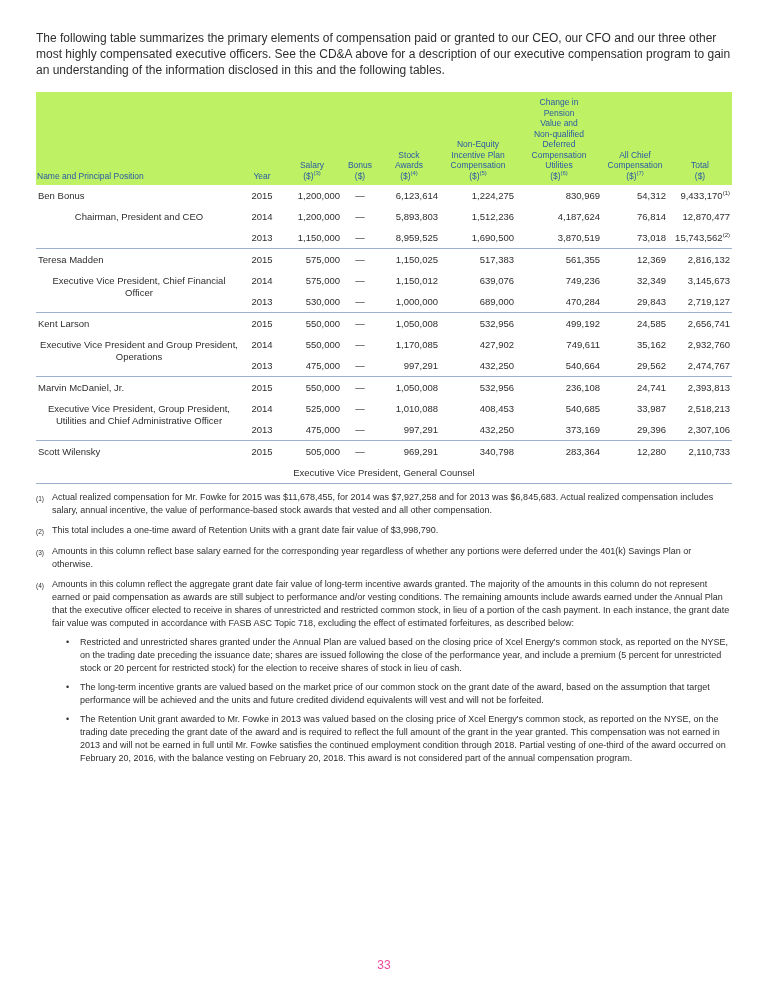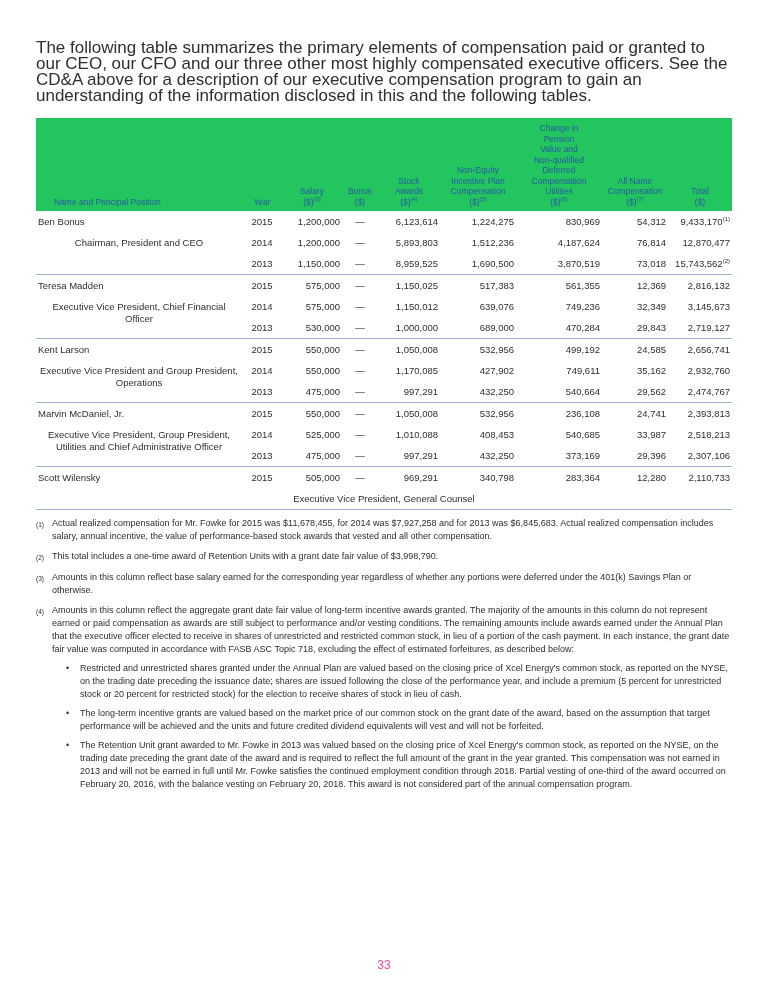--- a/index.html
+++ b/index.html
@@ -21,22 +21,21 @@
     letter-spacing: 0.2px;
     margin-top: 6px;
   }
   .section-heading {
     color: #1c4f94;
     font-size: 13.5px;
     font-weight: bold;
     margin-top: 20px;
   }
   .intro {
-    margin-top: 10px;
-    font-size: 17px;
+    font-size: 12px;
     line-height: 16px;
     color: #2e2e2e;
   }
 
   table.comp {
     margin-top: 14px;
     width: 696px;
     border-collapse: collapse;
     table-layout: fixed;
   }
@@ -44,32 +43,32 @@
   table.comp col.c1 { width: 40px; }
   table.comp col.c2 { width: 60px; }
   table.comp col.c3 { width: 36px; }
   table.comp col.c4 { width: 62px; }
   table.comp col.c5 { width: 76px; }
   table.comp col.c6 { width: 86px; }
   table.comp col.c7 { width: 66px; }
   table.comp col.c8 { width: 64px; }
 
   table.comp thead th {
-    background: #22c55e;
+    background: #bef264;
     color: #2a59a5;
     font-weight: normal;
     font-size: 8.5px;
     line-height: 10.5px;
     vertical-align: bottom;
     text-align: center;
     padding: 5px 2px 4px 2px;
   }
   table.comp thead th.first {
     text-align: left;
-    padding-left: 18px;
+    padding-left: 1px;
   }
   table.comp sup {
     font-size: 6px;
     vertical-align: super;
     line-height: 0;
   }
   table.comp tbody td {
     font-size: 9.5px;
     line-height: 12px;
     padding: 5px 2px 4px 2px;
@@ -171,21 +170,21 @@
             <div>Change in</div>
             <div>Pension</div>
             <div>Value and</div>
             <div>Non-qualified</div>
             <div>Deferred</div>
             <div>Compensation</div>
             <div>Utilities</div>
             <div>($)<sup>(6)</sup></div>
           </th>
           <th>
-            <div>All Name</div>
+            <div>All Chief</div>
             <div>Compensation</div>
             <div>($)<sup>(7)</sup></div>
           </th>
           <th>
             <div>Total</div>
             <div>($)</div>
           </th>
         </tr>
     </thead>
     <tbody id="table-body">

